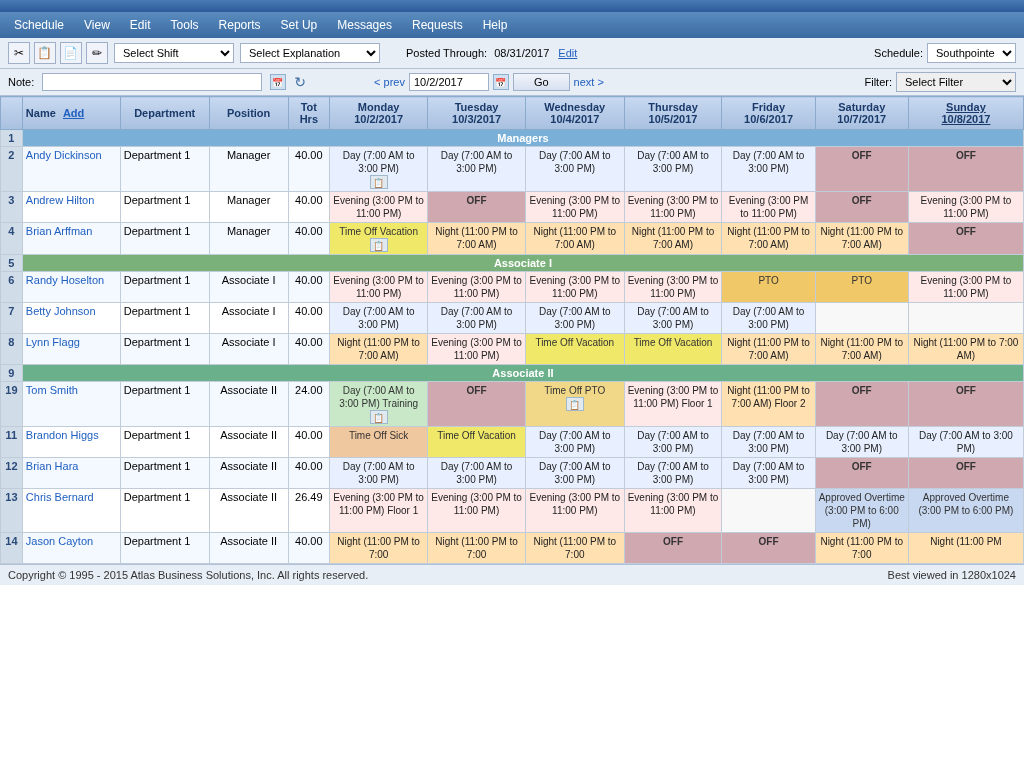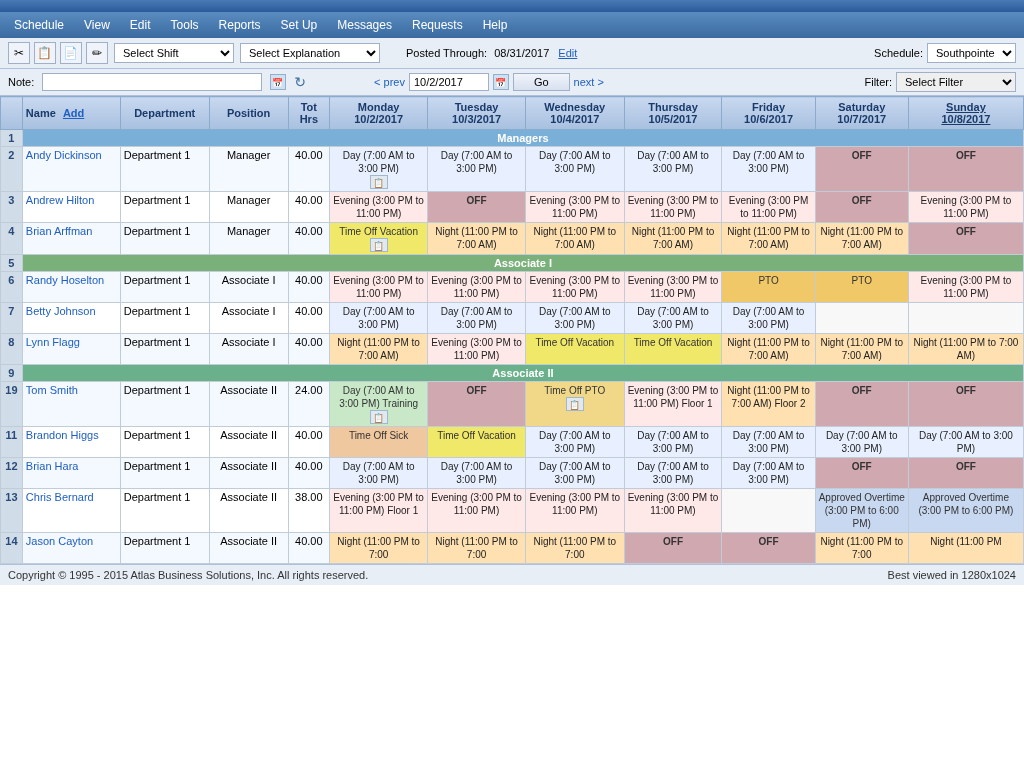--- a/index.html
+++ b/index.html
@@ -387,21 +387,21 @@
           <td class="cell-day" style="font-size: 10px; line-height: 1.3;">Day (7:00 AM to 3:00 PM)</td>
           <td class="cell-day" style="font-size: 10px; line-height: 1.3;">Day (7:00 AM to 3:00 PM)</td>
           <td class="cell-off" style="font-size: 10px; line-height: 1.3;">OFF</td>
           <td class="cell-off" style="font-size: 10px; line-height: 1.3;">OFF</td>
         </tr>
         <tr class="row-norm">
           <td class="row-num">13</td>
           <td class="name-cell"><a href="#" style="color: rgb(32, 96, 192); text-decoration: none;">Chris Bernard</a></td>
           <td class="dept-cell">Department 1</td>
           <td class="pos-cell">Associate II</td>
-          <td class="hrs-cell">38.00</td>
+          <td class="hrs-cell">26.49</td>
           <td class="cell-evening" style="font-size: 10px; line-height: 1.3;">Evening (3:00 PM to 11:00 PM) Floor 1</td>
           <td class="cell-evening" style="font-size: 10px; line-height: 1.3;">Evening (3:00 PM to 11:00 PM)</td>
           <td class="cell-evening" style="font-size: 10px; line-height: 1.3;">Evening (3:00 PM to 11:00 PM)</td>
           <td class="cell-evening" style="font-size: 10px; line-height: 1.3;">Evening (3:00 PM to 11:00 PM)</td>
           <td class="cell-empty" style="font-size: 10px; line-height: 1.3;"></td>
           <td class="cell-approved-ot" style="font-size: 10px; line-height: 1.3;">Approved Overtime (3:00 PM to 6:00 PM)</td>
           <td class="cell-approved-ot" style="font-size: 10px; line-height: 1.3;">Approved Overtime (3:00 PM to 6:00 PM)</td>
         </tr>
         <tr class="row-alt">
           <td class="row-num">14</td>

